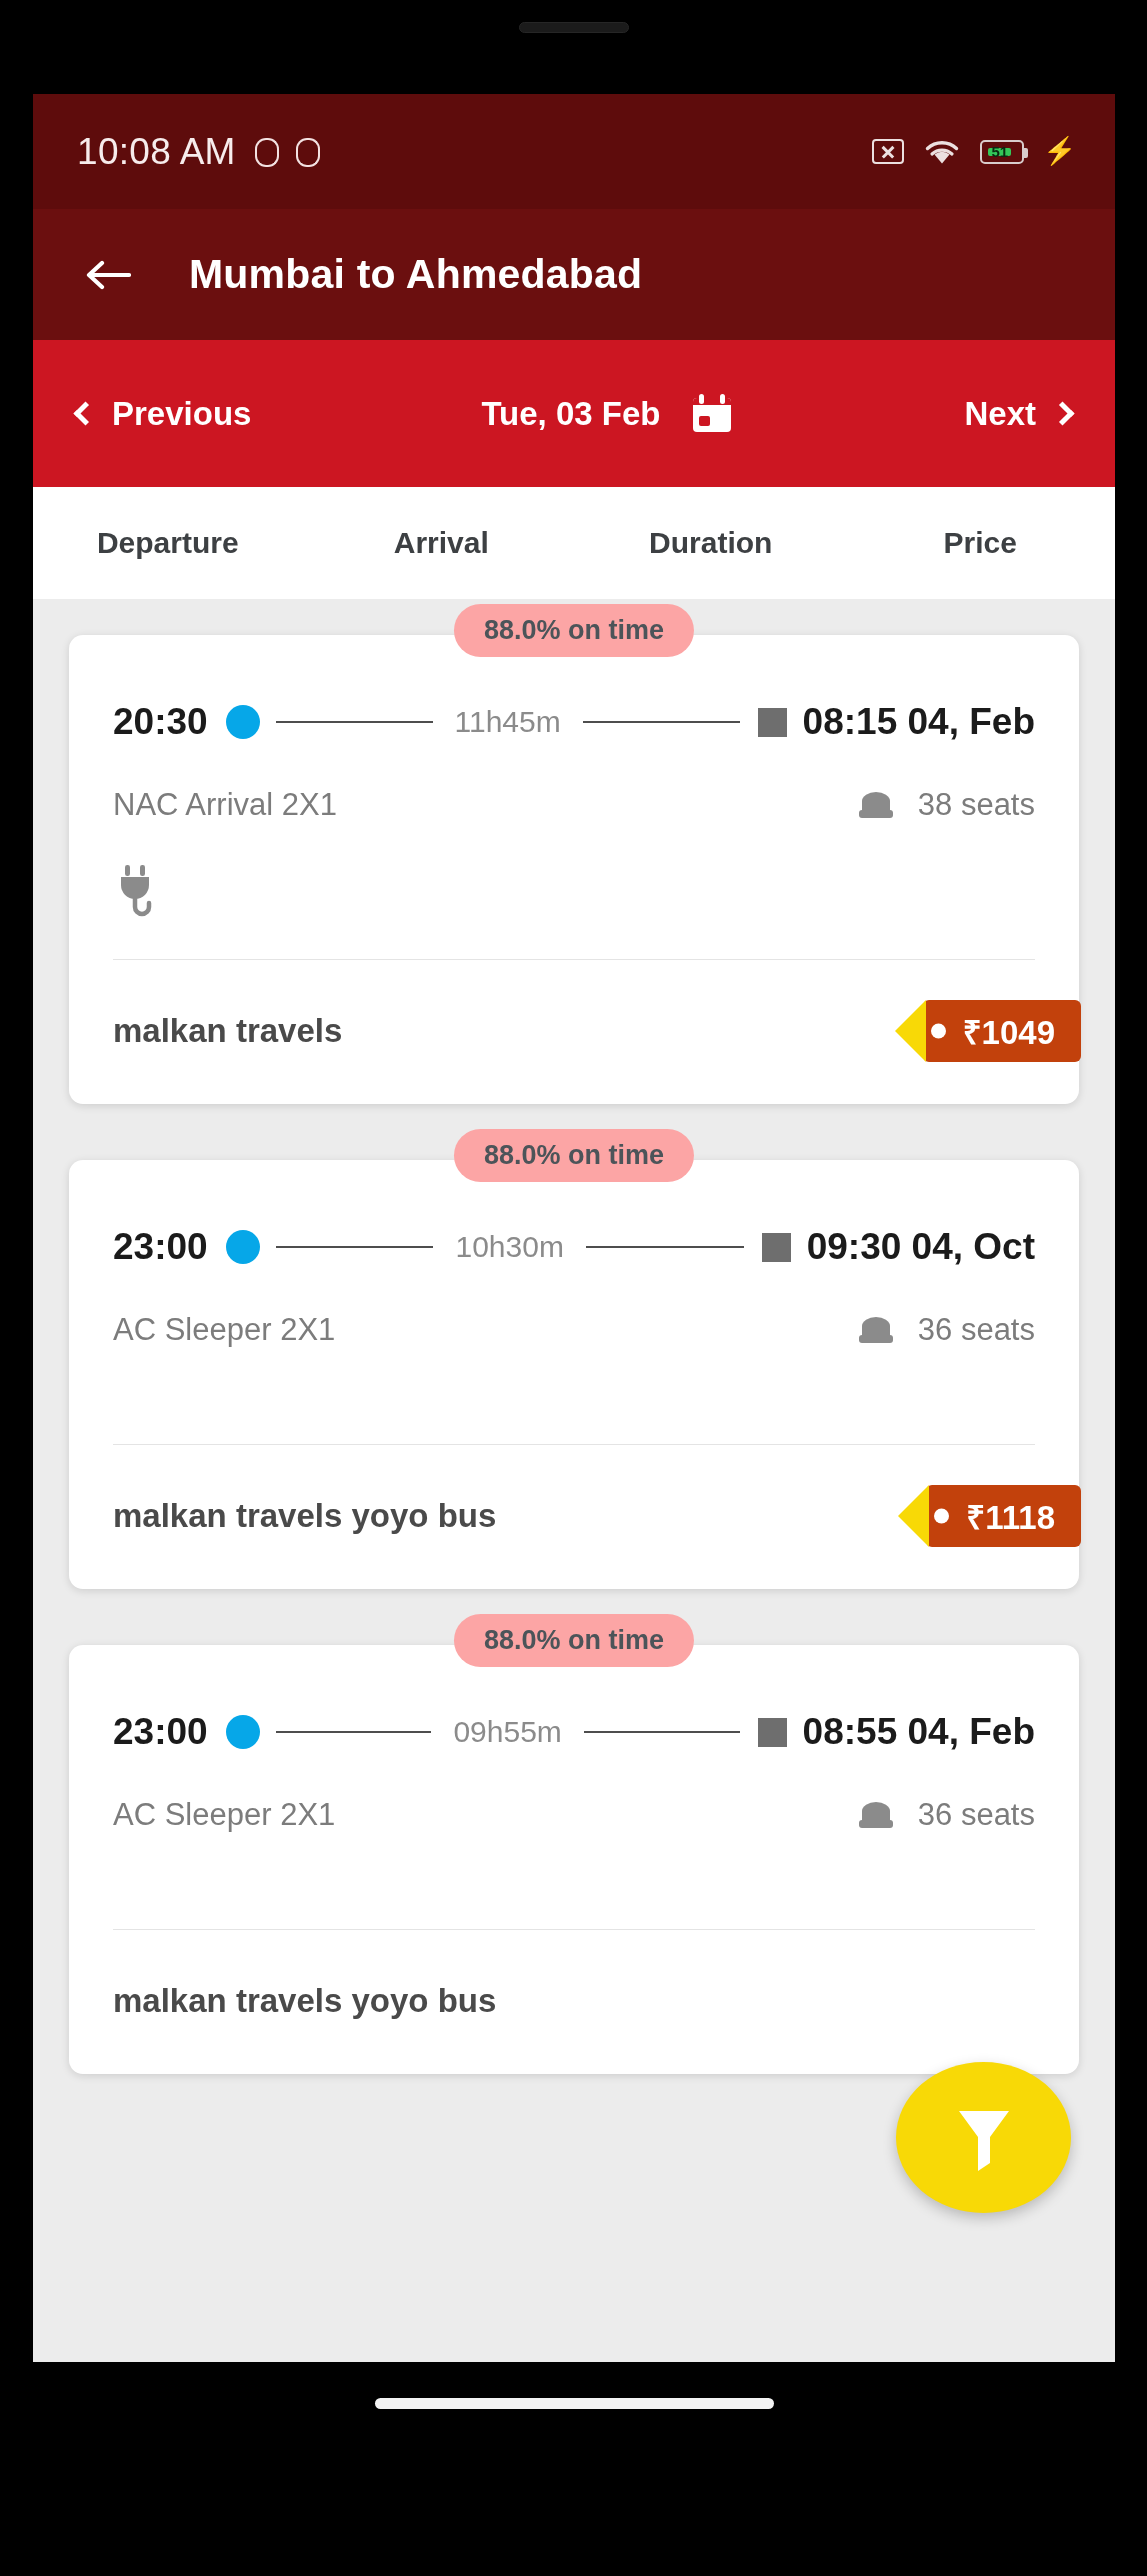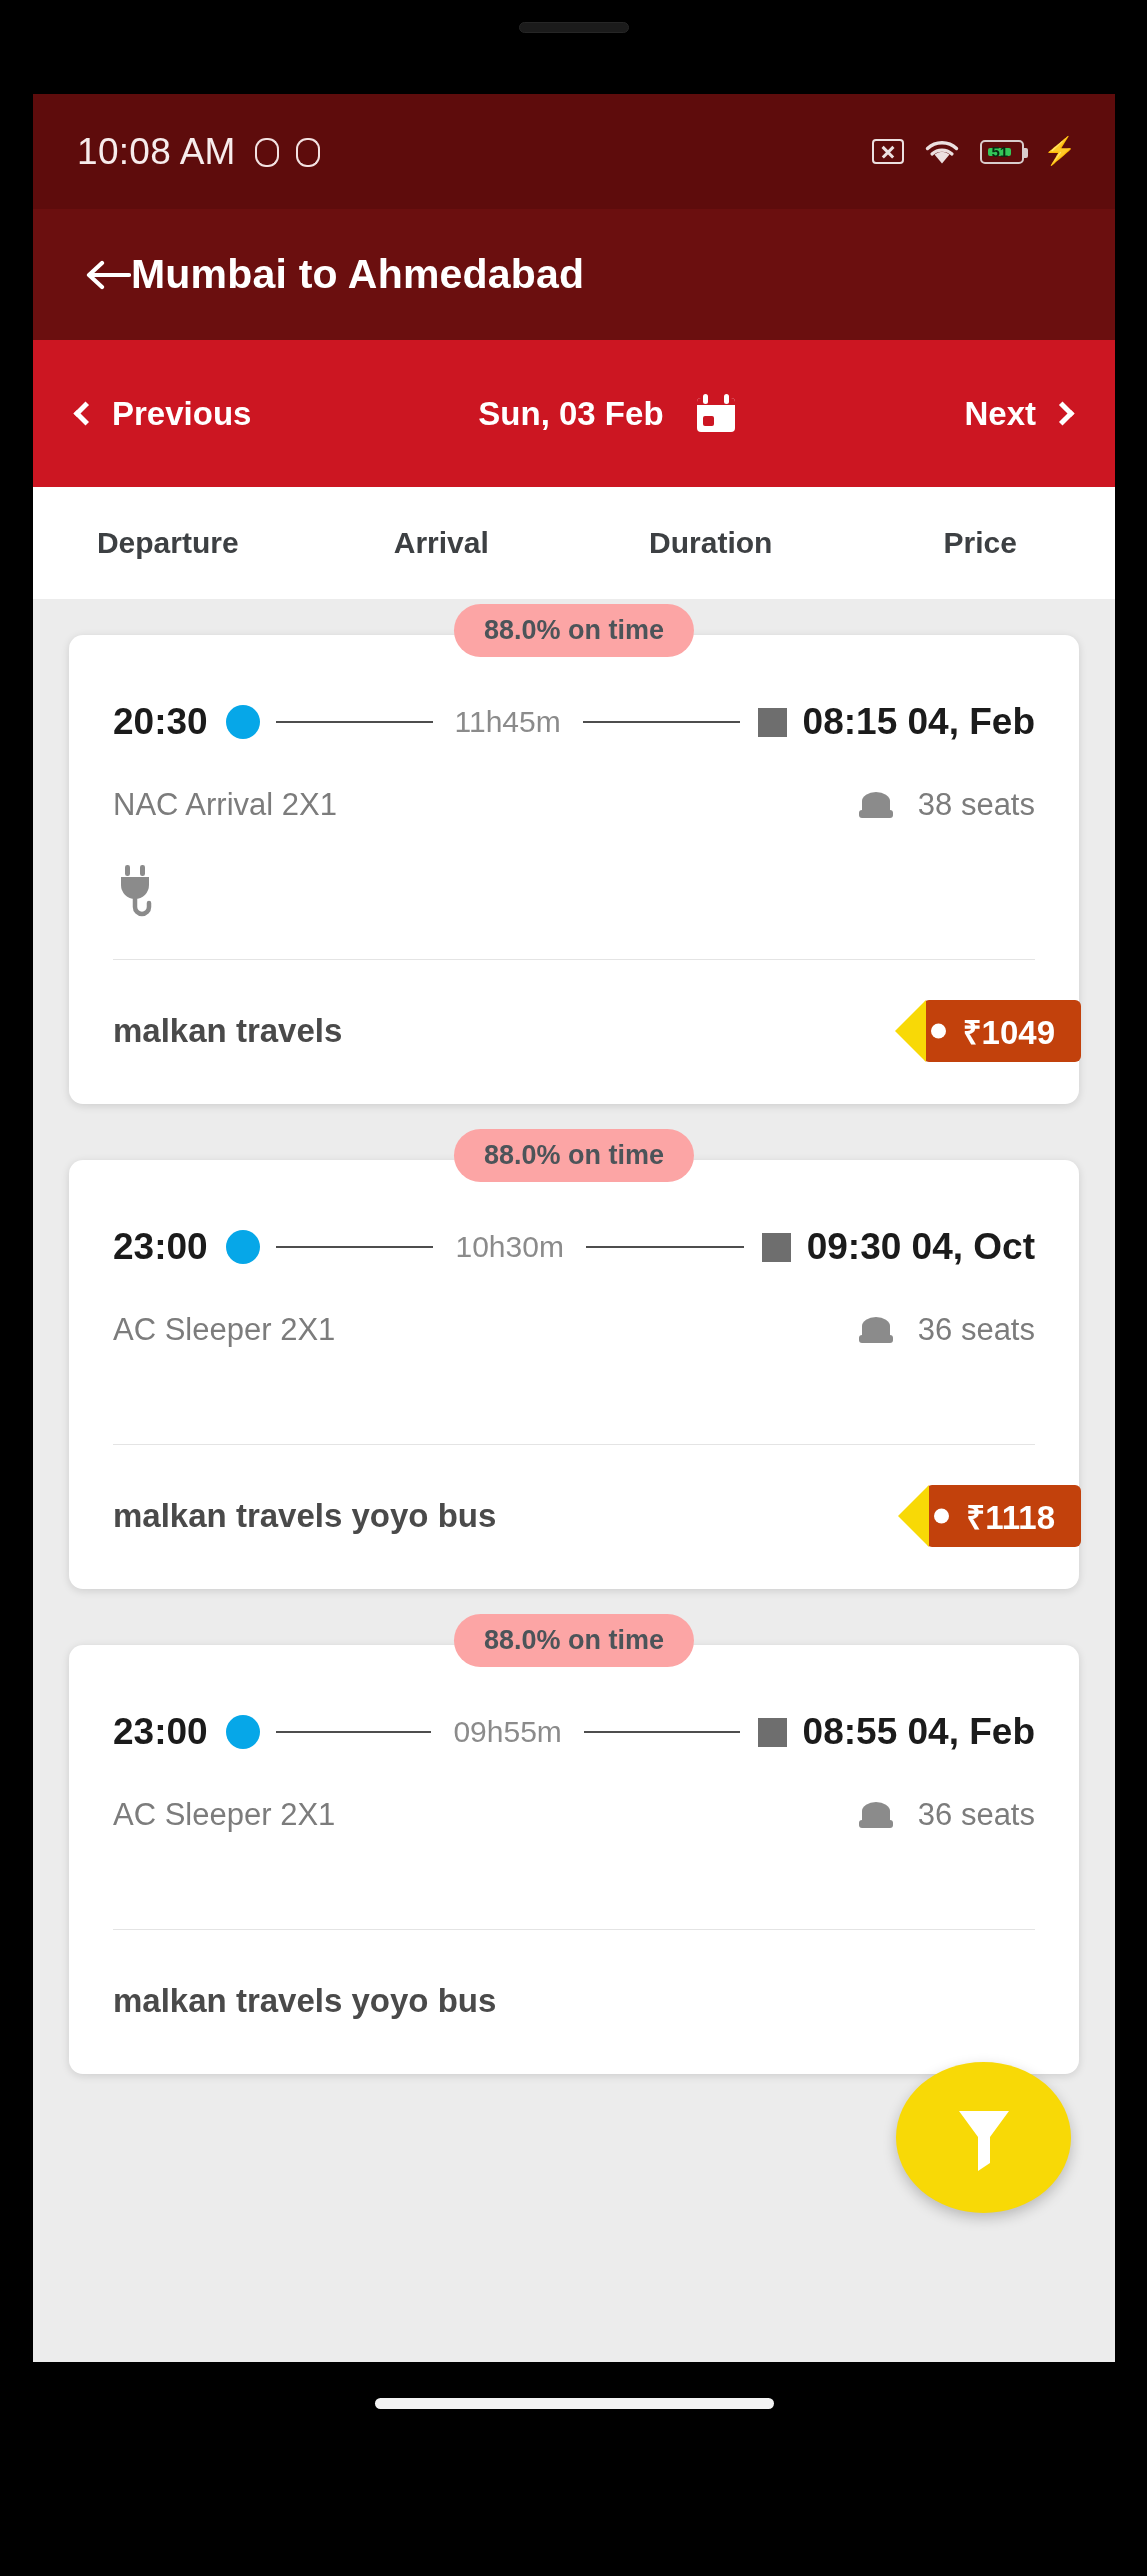--- a/index.html
+++ b/index.html
@@ -83,21 +83,21 @@
     display:flex; align-items:center; justify-content:center;
     font-size: 15px; color:#0a2b12; font-weight:700;
   }
   .ic-bolt { font-size: 27px; color:#ece0e0; line-height:1; }
 
   
   .appbar {
     height: 131px;
     background: #6b0f0f;
     display: flex; align-items: center;
-    padding-left: 52px; 
+    padding-left: 52px; gap: 58px;
   }
   .back-arrow { width: 46px; height: 34px; position: relative; cursor:pointer;}
   .appbar-title {
     font-size: 41px; font-weight: 700; color: #ffffff;
     letter-spacing: 0.2px;
   }
   
   .datenav {
     height: 147px; background: #cc1622;
     display: flex; align-items: center;
@@ -264,21 +264,21 @@
       </span>
       <span class="appbar-title">Mumbai to Ahmedabad</span>
     </div>
 
     <div class="datenav">
       <div class="dn-prev">
         <span class="chev chev-l"></span>
         <span>Previous</span>
       </div>
       <div class="dn-center">
-        <span class="dn-date">Sun, 03 Feb</span>
+        <span class="dn-date">Tue, 03 Feb</span>
         <span class="cal-icon">
           <svg width="44" height="44" viewBox="0 0 44 44">
             <rect x="3" y="6" width="38" height="34" rx="4" fill="#ffffff"></rect>
             <rect x="3" y="6" width="38" height="11" rx="4" fill="#cc1622"></rect>
             <rect x="3" y="13" width="38" height="5" fill="#ffffff"></rect>
             <rect x="9" y="2" width="5" height="10" rx="2.5" fill="#ffffff"></rect>
             <rect x="30" y="2" width="5" height="10" rx="2.5" fill="#ffffff"></rect>
             <rect x="9" y="24" width="11" height="10" rx="2" fill="#cc1622"></rect>
           </svg>
         </span>

